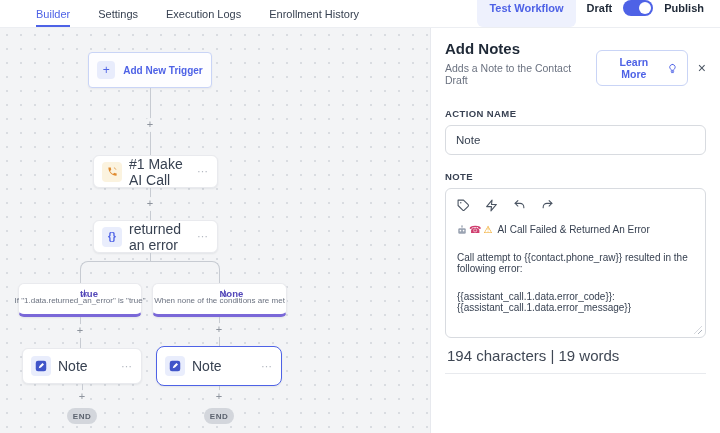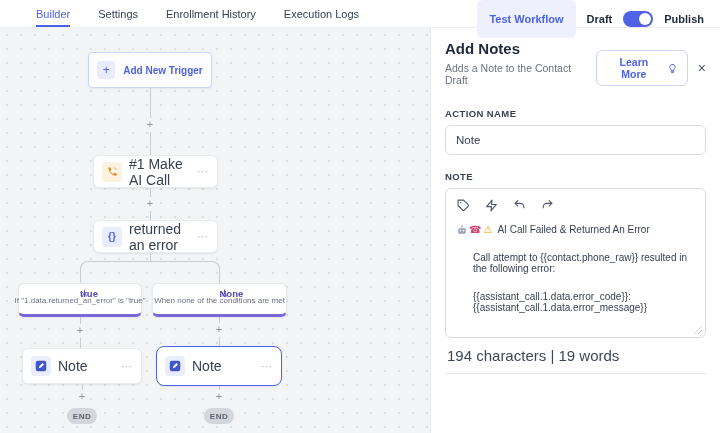--- a/index.html
+++ b/index.html
@@ -1,19 +1,19 @@
 <!DOCTYPE html>
 <html><head>
 <meta charset="utf-8">
 <style>
   * { margin:0; padding:0; box-sizing:border-box; }
   html,body { width:720px; height:433px; font-family:"Liberation Sans", sans-serif; background:#fff; overflow:hidden; }
 
   
-  .topbar { position:absolute; left:0; top:0; width:720px; height:28px; background:#fff; border-bottom:1px solid #eceef2; display:flex; align-items:flex-start; justify-content:space-between; z-index:5; }
+  .topbar { position:absolute; left:0; top:0; width:720px; height:28px; background:#fff; border-bottom:1px solid #eceef2; display:flex; align-items:flex-end; justify-content:space-between; z-index:5; }
   .tabs { display:flex; align-items:stretch; height:100%; padding-left:36px; gap:28px; }
   .tab { display:flex; align-items:center; font-size:11px; color:#374151; font-weight:500; cursor:pointer; border-bottom:2px solid transparent; padding-top:2px; }
   .tab.active { color:#4e62e6; border-bottom-color:#4e62e6; }
   .topbar-right { display:flex; align-items:center; gap:11px; padding-right:16px; }
   .test-btn { background:#eef1fd; color:#4e62e6; font-size:11px; font-weight:600; border:none; border-radius:6px; padding:13px 12px; cursor:pointer; }
   .toggle-label { font-size:11px; font-weight:600; color:#1f2937; }
   .toggle { width:30px; height:16px; border-radius:9px; background:#4e62e6; position:relative; cursor:pointer; }
   .toggle .knob { position:absolute; right:2px; top:2px; width:12px; height:12px; border-radius:50%; background:#fff; }
 
   
@@ -52,37 +52,37 @@
   .close-x { font-size:14px; color:#4b5563; cursor:pointer; line-height:1; }
   .field-label { font-size:9.5px; font-weight:700; color:#384152; letter-spacing:.4px; }
   .action-label { margin-top:22px; }
   .text-input { margin-top:6px; width:100%; height:30px; border:1px solid #d8dbe0; border-radius:6px; padding:0 10px; font-size:11.5px; color:#374151; font-family:"Liberation Sans",sans-serif; outline:none; }
   .note-label { margin-top:16px; }
   .editor { margin-top:6px; border:1px solid #d8dbe0; border-radius:6px; height:150px; position:relative; background:#fff; }
   .ed-toolbar { display:flex; align-items:center; gap:15px; padding:10px 11px 2px 11px; color:#4b5563; }
   .ed-toolbar svg { cursor:pointer; }
   .ed-body { padding:10px 11px; font-size:10px; color:#374151; }
   .ed-line { margin-bottom:17px; display:flex; align-items:center; gap:2px; flex-wrap:wrap; }
-  .ed-line.plain { display:block;margin-left:16px; }
+  .ed-line.plain { display:block; }
   .resize-h { position:absolute; right:3px; bottom:3px; width:8px; height:8px; clip-path:polygon(100% 0,100% 100%,0 100%); background:repeating-linear-gradient(135deg, transparent 0 2px, #aeb4be 2px 3px); }
   .counter-row { border-bottom:1px solid #e8eaee; padding:9px 2px; text-align:left; font-size:15px; color:#3f4754; }
 
   .emj { display:inline-flex; align-items:center; }
   .phone-emj { color:#cf3d6e; font-size:10px; }
   .warn-emj { color:#f0a31a; font-size:10px; }
 </style>
 </head>
 <body>
 
 <div class="topbar">
   <div class="tabs">
     <div class="tab active">Builder</div>
     <div class="tab">Settings</div>
+    <div class="tab">Execution Logs</div>
     <div class="tab">Enrollment History</div>
-    <div class="tab">Execution Logs</div>
   </div>
   <div class="topbar-right">
     <button class="test-btn">Test Workflow</button>
     <span class="toggle-label">Draft</span>
     <div class="toggle">
         <div class="knob"></div>
       </div>
     <span class="toggle-label">Publish</span>
   </div>
 </div>

